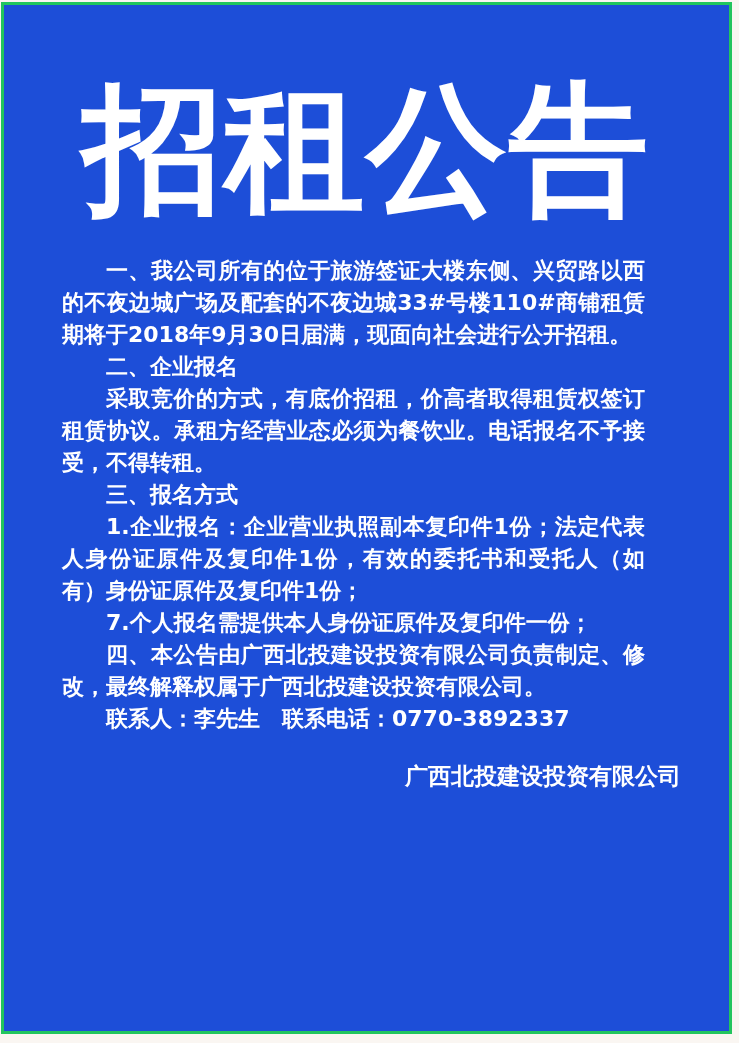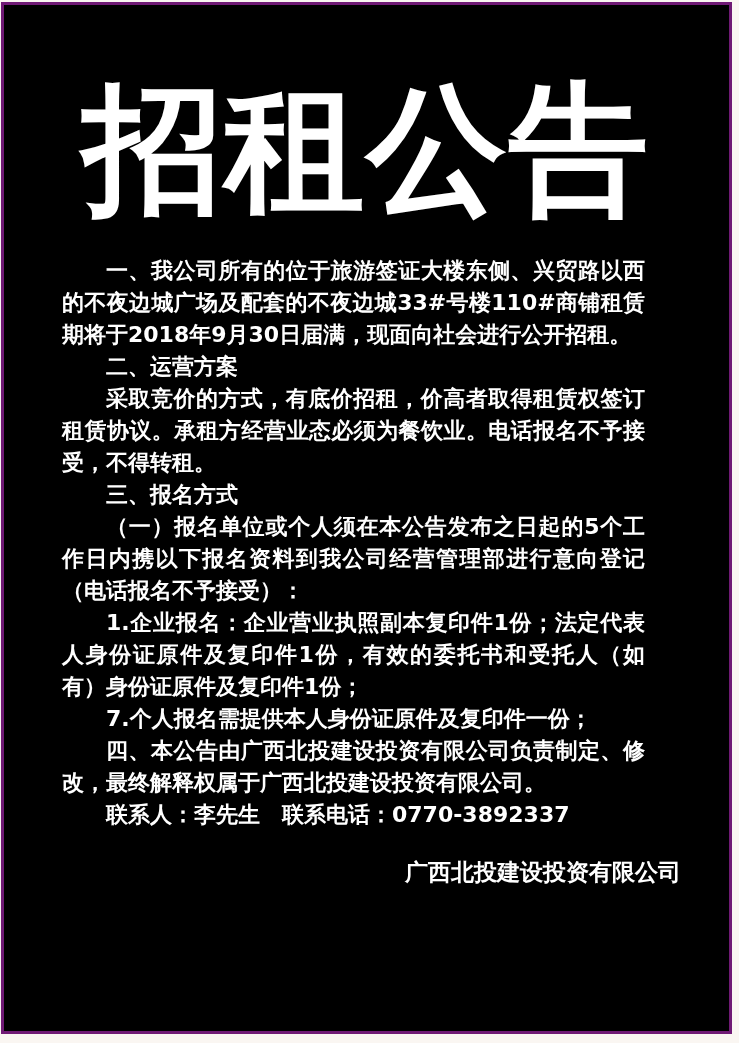--- a/index.html
+++ b/index.html
@@ -13,22 +13,22 @@
     position: relative;
     overflow: hidden;
     font-family: "DejaVu Sans", sans-serif;
   }
   .poster-panel {
     position: absolute;
     left: 1px;
     top: 2px;
     right: 7px;
     bottom: 9px;
-    background: #000000;
-    border: 3px solid #701a75;
+    background: #1d4ed8;
+    border: 3px solid #22c55e;
     box-sizing: border-box;
     color: #ffffff;
   }
   .poster-title {
     margin-top: 64px;
     text-align: center;
     font-family: "DejaVu Serif", serif;
     font-weight: 900;
     font-size: 140px;
     line-height: 160px;
@@ -65,24 +65,23 @@
 </style>
 </head>
 <body>
 
 <div class="poster-panel">
 
   <div class="poster-title">招租公告</div>
 
   <div class="poster-body">
     <p>一、我公司所有的位于旅游签证大楼东侧、兴贸路以西的不夜边城广场及配套的不夜边城33#号楼110#商铺租赁期将于2018年9月30日届满，现面向社会进行公开招租。</p>
-    <p>二、运营方案</p>
+    <p>二、企业报名</p>
     <p>采取竞价的方式，有底价招租，价高者取得租赁权签订租赁协议。承租方经营业态必须为餐饮业。电话报名不予接受，不得转租。</p>
     <p>三、报名方式</p>
-    <p>（一）报名单位或个人须在本公告发布之日起的5个工作日内携以下报名资料到我公司经营管理部进行意向登记（电话报名不予接受）：</p>
     <p>1.企业报名：企业营业执照副本复印件1份；法定代表人身份证原件及复印件1份，有效的委托书和受托人（如有）身份证原件及复印件1份；</p>
     <p>7.个人报名需提供本人身份证原件及复印件一份；</p>
     <p>四、本公告由广西北投建设投资有限公司负责制定、修改，最终解释权属于广西北投建设投资有限公司。</p>
     <p>联系人：李先生　联系电话：0770-3892337</p>
   </div>
 
   <div class="poster-signature">
     <div>广西北投建设投资有限公司</div>
 
   </div>

